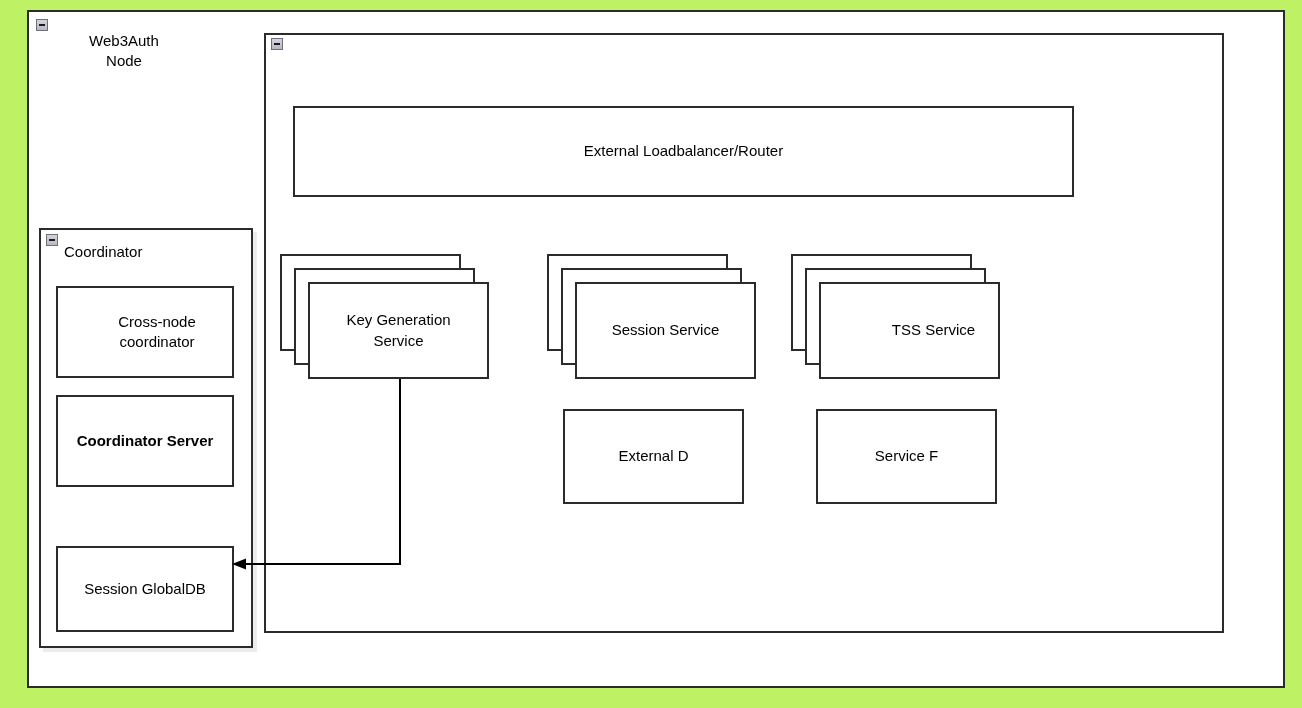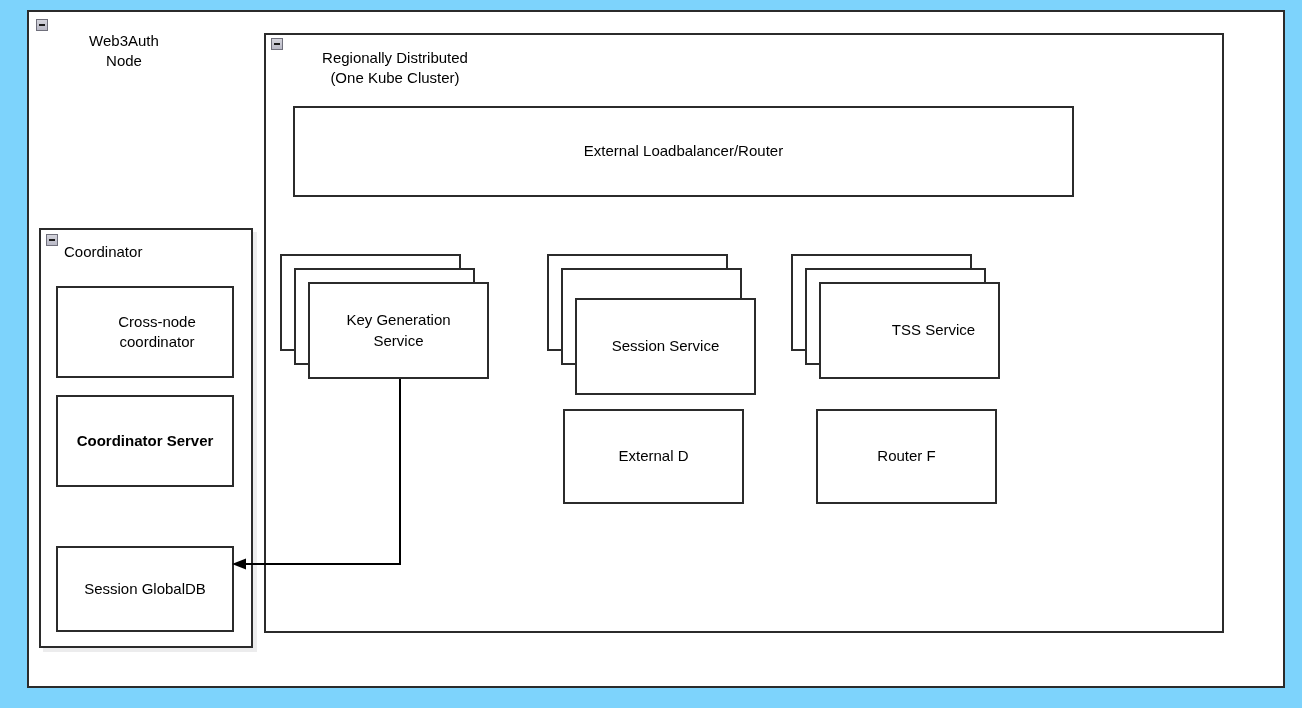--- a/index.html
+++ b/index.html
@@ -10,21 +10,21 @@
   }
   body {
     font-family: "Liberation Sans", sans-serif;
     color: #000000;
   }
 
   #canvas {
     position: relative;
     width: 1302px;
     height: 708px;
-    background: #7dd3fc;
+    background: #bef264;
     overflow: hidden;
   }
 
   
   .frame {
     position: absolute;
     box-sizing: border-box;
     background: #ffffff;
     border: 2px solid #2b2b2b;
   }
@@ -123,22 +123,20 @@
 
   <div class="collapse-icon" style="left:36px; top:19px;"></div>
 
   <div class="frame-title" style="left:50px; top:31px; width:148px;">Web3Auth
 Node</div>
 
   <div class="frame" style="left:264px; top:33px; width:960px; height:600px;"></div>
 
   <div class="collapse-icon" style="left:271px; top:38px;"></div>
 
-  <div class="frame-title" style="left:290px; top:48px; width:210px; text-align:center;">Regionally Distributed
-(One Kube Cluster)</div>
 
   <div class="box" style="left:293px; top:106px; width:781px; height:91px;">External Loadbalancer/Router</div>
 
   <div class="frame shadowed" style="left:39px; top:228px; width:214px; height:420px;"></div>
 
   <div class="collapse-icon" style="left:46px; top:234px;"></div>
 
   <div class="frame-title" style="left:64px; top:242px; width:120px; text-align:left;">Coordinator</div>
 
   <div class="box" style="left:56px; top:286px; width:178px; height:92px;padding-left:24px;">Cross-node
@@ -151,31 +149,31 @@
   <div class="stack" style="left:280px; top:254px; width:209px; height:125px;">
     <div class="layer back" style="width:181px; height:97px;"></div>
     <div class="layer mid" style="width:181px; height:97px;"></div>
     <div class="layer front" style="width:181px; height:97px;">Key Generation
 Service</div>
   </div>
 
   <div class="stack" style="left:547px; top:254px; width:209px; height:125px;">
     <div class="layer back" style="width:181px; height:97px;"></div>
     <div class="layer mid" style="width:181px; height:97px;"></div>
-    <div class="layer front" style="width:181px; height:97px;margin-top:16px;">Session Service</div>
+    <div class="layer front" style="width:181px; height:97px;">Session Service</div>
   </div>
 
   <div class="stack" style="left:791px; top:254px; width:209px; height:125px;">
     <div class="layer back" style="width:181px; height:97px;"></div>
     <div class="layer mid" style="width:181px; height:97px;"></div>
     <div class="layer front" style="width:181px; height:97px;padding-left:48px;">TSS Service</div>
   </div>
 
   <div class="box" style="left:563px; top:409px; width:181px; height:95px;">External D</div>
 
-  <div class="box" style="left:816px; top:409px; width:181px; height:95px;">Router F</div>
+  <div class="box" style="left:816px; top:409px; width:181px; height:95px;">Service F</div>
 
   <svg class="connector" viewBox="0 0 1302 708">
     <polyline points="400,379 400,564 240,564" fill="none" stroke="#000000" stroke-width="2"></polyline>
     <polygon points="232,564 246,558.5 246,569.5" fill="#000000"></polygon>
   </svg>
 
 </div>
 
 </body></html>

